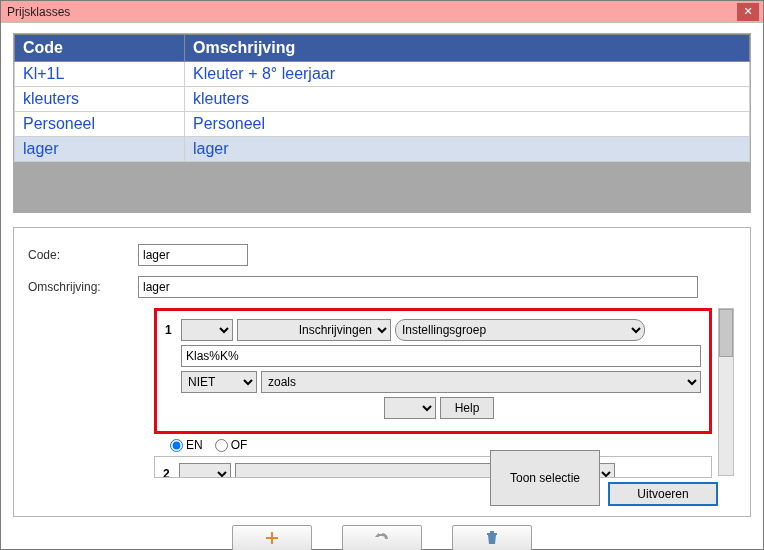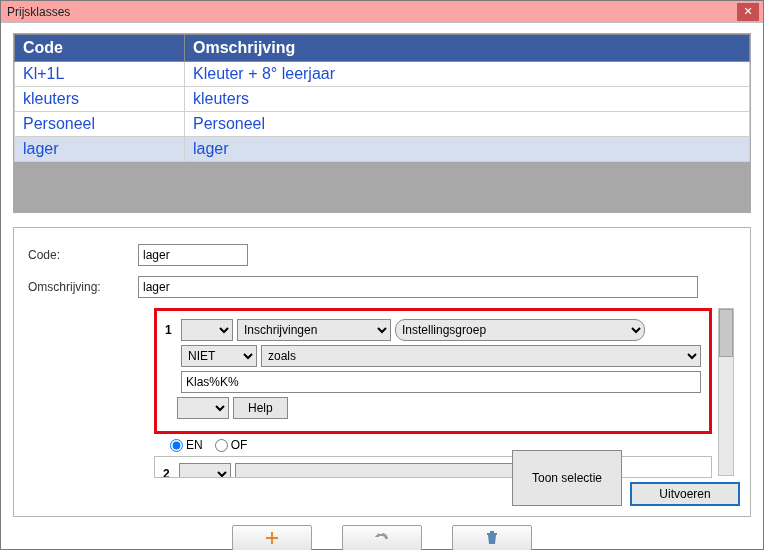--- a/index.html
+++ b/index.html
@@ -149,34 +149,34 @@
   .spacer-12 { width: 12px; }
   select.combo {
     font-family: inherit;
     font-size: 12px;
     border: 1px solid #888;
     background: #e8e8e8;
     padding: 2px 2px;
     height: 22px;
   }
   .combo-blank-small { width: 52px; }
-  .combo-field1 { width: 154px; }
+  .combo-field1 { width: 154px; text-align: right; }
   .combo-field2 { width: 250px; border-radius: 10px; }
   .combo-niet { width: 76px; }
   .combo-zoals { flex: 1; }
   .value-input {
     flex: 1;
     border: 1px solid #888;
     padding: 3px 4px;
     font-family: inherit;
     font-size: 12px;
   }
   .row-between {
     display: flex;
-    justify-content: flex-start;
+    justify-content: center;
     align-items: center;
     margin-top: 0;
   }
   .combo-logic-in { width: 52px; }
   .btn {
     border: 1px solid #888;
     background: #e6e6e6;
     padding: 3px 14px;
     font-family: inherit;
     font-size: 12px;
@@ -191,21 +191,21 @@
   }
   .en-of label { display: flex; align-items: center; gap: 3px; }
   .filter-block-2 {
     border: 1px solid #bcbcbc;
     padding: 6px 8px 2px 8px;
     height: 22px;
     overflow: hidden;
   }
   .action-row {
     position: absolute;
-    right: 10px;
+    right: 32px;
     bottom: 10px;
     display: flex;
     gap: 8px;
   }
   .btn-primary {
     border: 2px solid #1a6fbf;
     color: #000;
     margin-top: 32px;
   }
   .toolbar {
@@ -281,26 +281,26 @@
         <div class="filters-body">
           <div class="filter-block">
             <div class="filter-row">
               <span class="filter-number">1</span>
               <select class="combo combo-blank-small"><option></option></select>
               <select class="combo combo-field1"><option>Inschrijvingen</option></select>
               <select class="combo combo-field2"><option>Instellingsgroep</option></select>
             </div>
             <div class="filter-row">
               <span class="spacer-12"></span>
+              <input type="text" class="value-input" value="Klas%K%" style="">
+            </div>
+            <div class="filter-row">
+              <span class="spacer-12"></span>
               <select class="combo combo-niet"><option>NIET</option></select>
               <select class="combo combo-zoals"><option>zoals</option></select>
-            </div>
-            <div class="filter-row">
-              <span class="spacer-12"></span>
-              <input type="text" class="value-input" value="Klas%K%" style="">
             </div>
             <div class="filter-row row-between">
               <div style="display:flex;align-items:center">
                 <span class="spacer-12"></span>
                 <select class="combo combo-logic-in"><option></option></select>
               </div>
               <button class="btn">Help</button>
             </div>
           </div>
 

